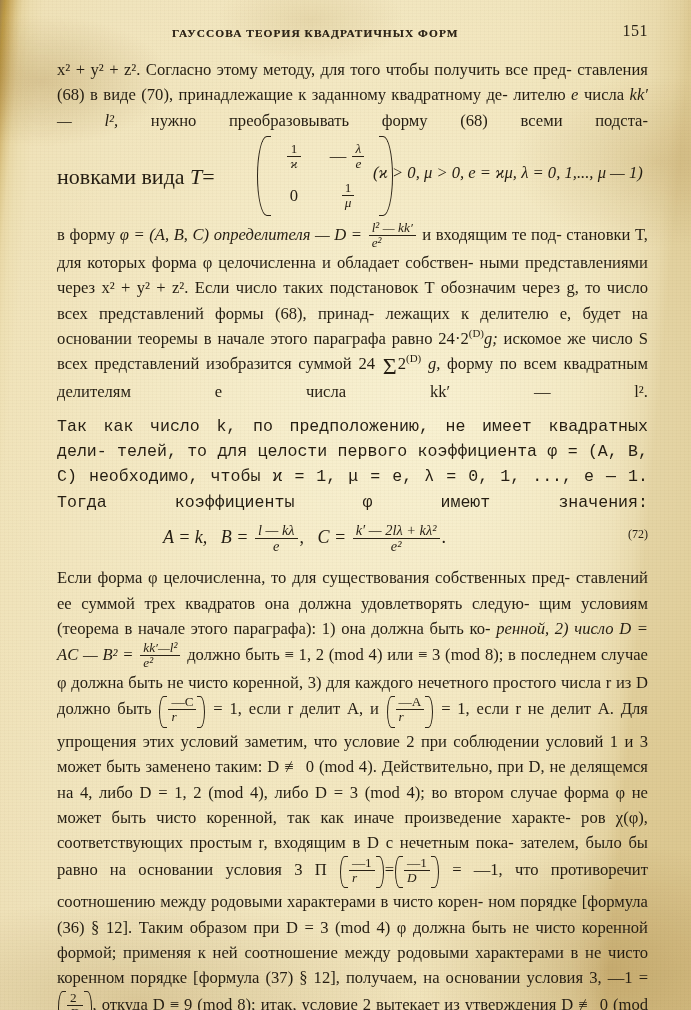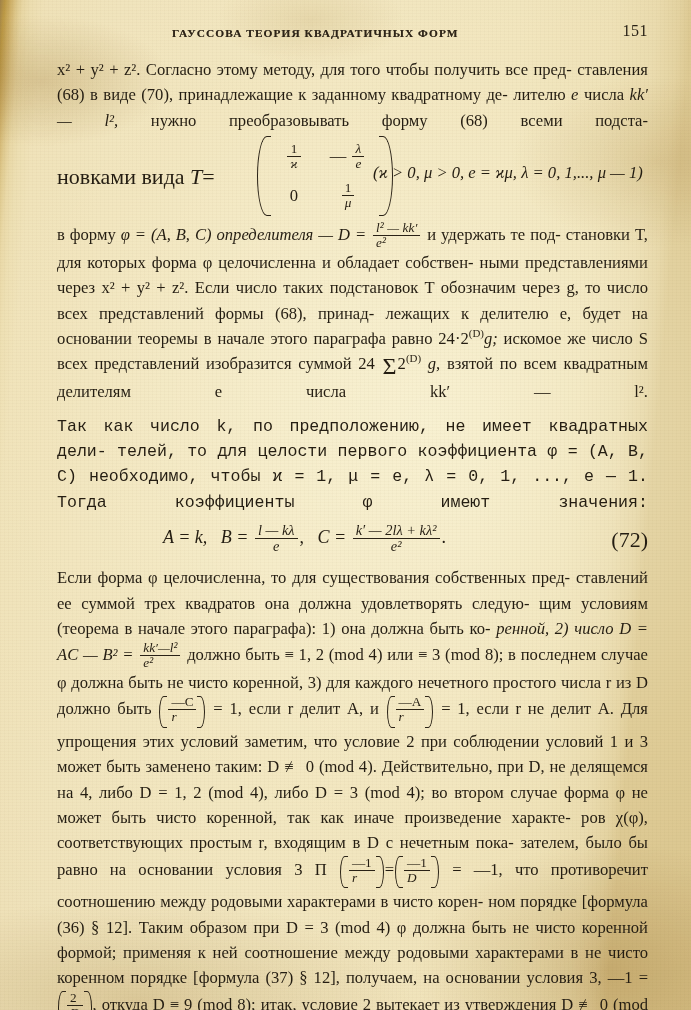--- a/index.html
+++ b/index.html
@@ -206,21 +206,21 @@
   .disp72 .eq {
     position: absolute;
     left: 106px;
     top: 4px;
     white-space: nowrap;
   }
   .disp72 .tag {
     position: absolute;
     right: 0;
     top: 8px;
-    font-size: 22px;
+    font-size: 12px;
   }
 
   .sigma {
     font-size: 1.45em;
     vertical-align: -0.18em;
     display: inline-block;
     padding: 0 1px;
   }
 </style>
 </head>
@@ -283,33 +283,33 @@
       </div>
 
       <p class="par">
         <span>в форму</span>
         <span class="mi">φ</span>
         <span class="mi">= (A, B, C) определителя — D =</span>
         <span class="frac">
           <span class="num mi">l² — kk′</span>
           <span class="den mi">e²</span>
         </span>
-        <span>и удержать те под-</span>
+        <span>и входящим те под-</span>
         <span>становки T, для которых форма φ целочисленна и обладает собствен-</span>
         <span>ными представлениями через x² + y² + z². Если число таких подстановок T</span>
         <span>обозначим через g, то число всех представлений формы (68), принад-</span>
         <span>лежащих к делителю e, будет на основании теоремы в начале этого параграфа</span>
         <span>равно</span>
         <span class="up">24·2</span><sup class="sm">(D)</sup><span class="mi">g;</span>
         <span>искомое же число S всех представлений изобразится</span>
         <span>суммой</span>
         <span>24</span>
         <span class="sigma">Σ</span><span>2</span><sup class="sm">(D)</sup>
         <span class="mi">g,</span>
-        <span>взятой по всем квадратным делителям e числа kk′ — l².</span>
+        <span>форму по всем квадратным делителям e числа kk′ — l².</span>
       </p>
 
       <p class="par gap">
         <span>Так как число k, по предположению, не имеет квадратных дели-</span>
         <span>телей, то для целости первого коэффициента φ = (A, B, C) необходимо,</span>
         <span>чтобы ϰ = 1, μ = e, λ = 0, 1, ..., e — 1. Тогда коэффициенты φ имеют</span>
         <span>значения:</span>
       </p>
 
       <div class="disp72">

